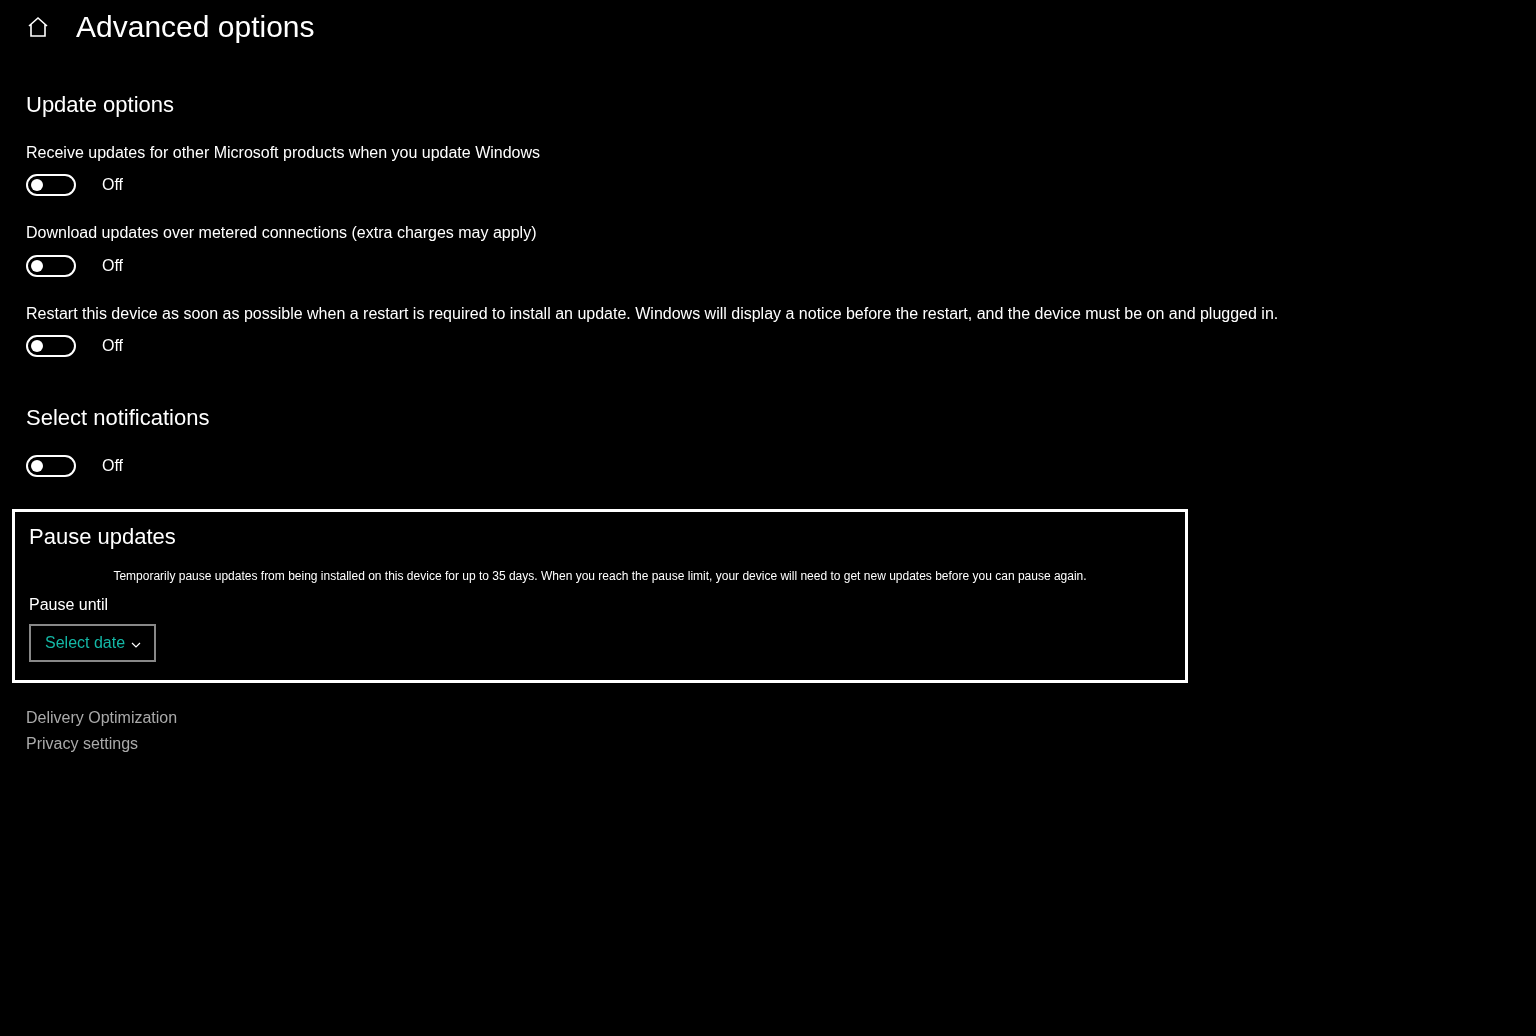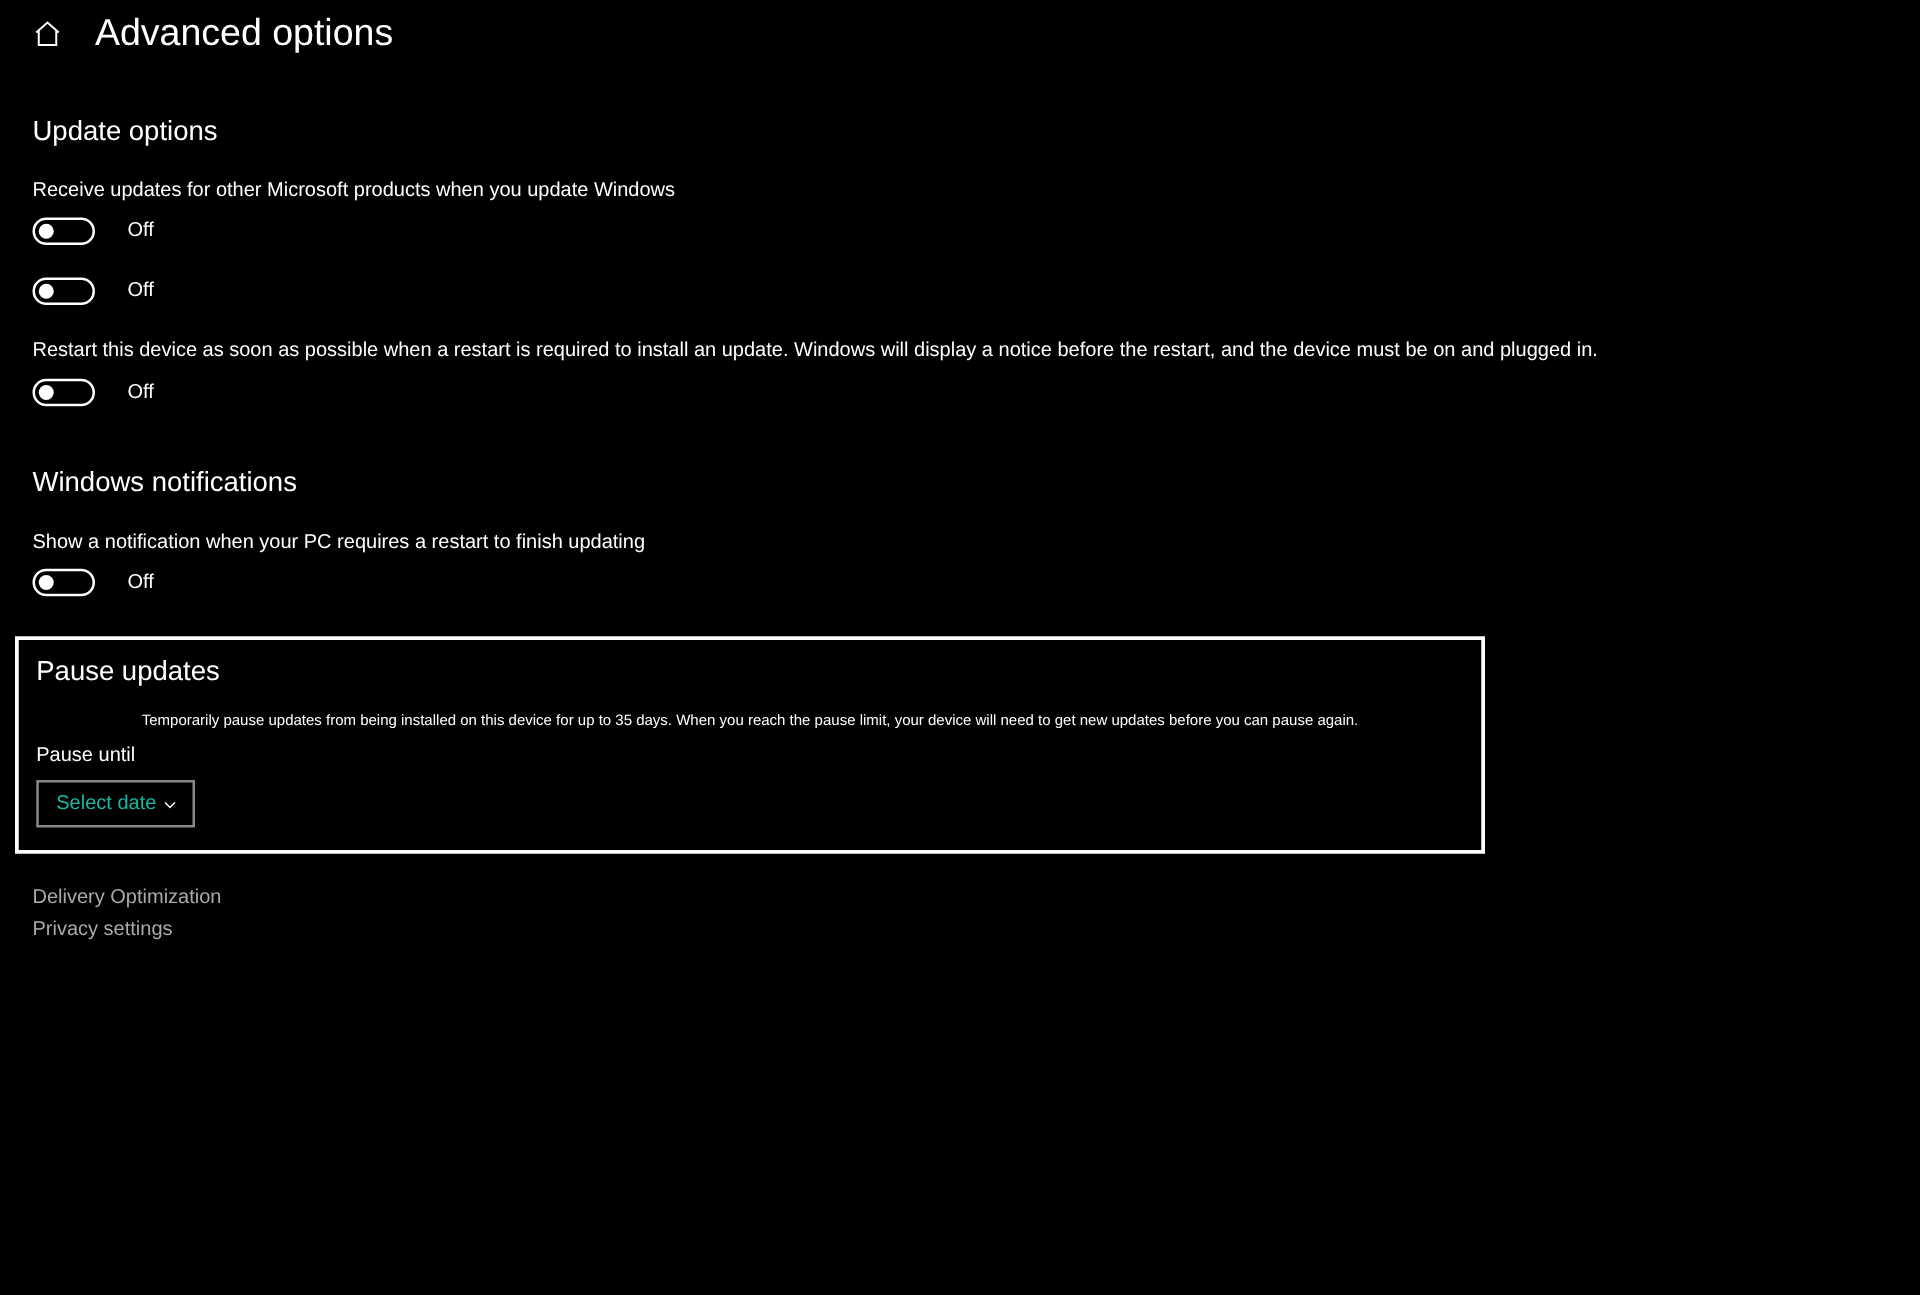--- a/index.html
+++ b/index.html
@@ -139,38 +139,38 @@
   <h2 class="section-heading">Update options</h2>
 
   <div class="setting-label">Receive updates for other Microsoft products when you update Windows</div>
   <div class="toggle-row">
     <div class="toggle">
         <div class="toggle-knob"></div>
       </div>
     <span class="toggle-state">Off</span>
   </div>
 
+  <div class="setting-label">Download updates over metered connections (extra charges may apply)</div>
   <div class="toggle-row">
     <div class="toggle">
         <div class="toggle-knob"></div>
       </div>
     <span class="toggle-state">Off</span>
   </div>
 
   <div class="setting-label">Restart this device as soon as possible when a restart is required to install an update. Windows will display a notice before the restart, and the device must be on and plugged in.</div>
   <div class="toggle-row">
     <div class="toggle">
         <div class="toggle-knob"></div>
       </div>
     <span class="toggle-state">Off</span>
   </div>
 
-  <h2 class="section-heading">Windows notifications</h2>
+  <h2 class="section-heading">Select notifications</h2>
 
-  <div class="setting-label">Show a notification when your PC requires a restart to finish updating</div>
   <div class="toggle-row" style="margin-bottom:0;">
     <div class="toggle">
         <div class="toggle-knob"></div>
       </div>
     <span class="toggle-state">Off</span>
   </div>
 
   <div class="highlight-box">
     <h2 class="highlight-heading">Pause updates</h2>
     <p class="highlight-desc">Temporarily pause updates from being installed on this device for up to 35 days. When you reach the pause limit, your device will need to get new updates before you can pause again.</p>

